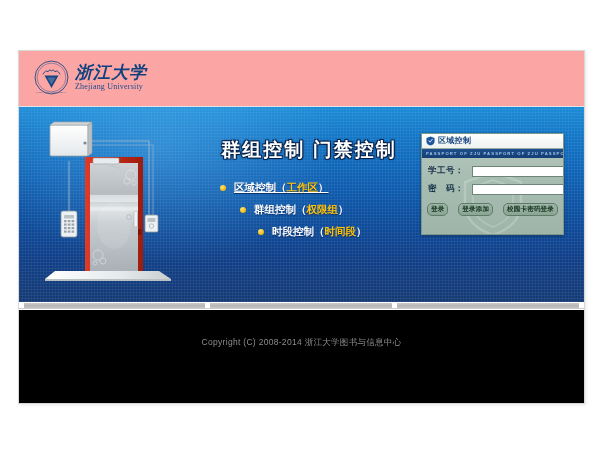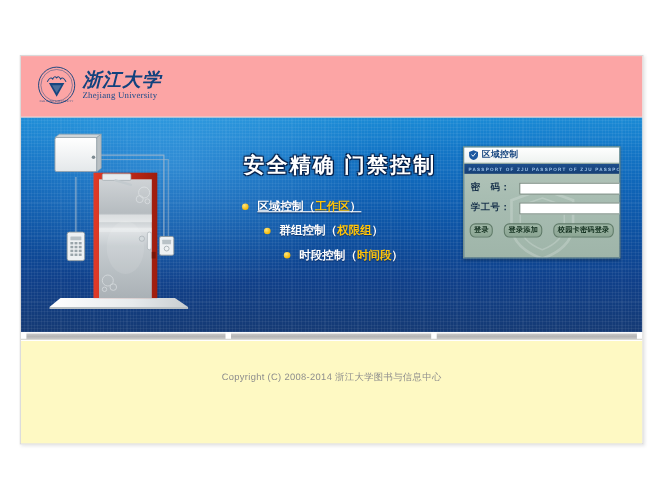--- a/index.html
+++ b/index.html
@@ -287,21 +287,21 @@
     top: -1px;
     width: 5px;
     height: 6px;
     background: #ffffff;
   }
 
   
   #footer {
     position: relative;
     height: 95px;
-    background: #fef9c3;
+    background: #000000;
     border-top: 1px solid #ffffff;
     text-align: center;
   }
   #copyright {
     padding-top: 27px;
     font-size: 8.5px;
     color: #8d8d8d;
     letter-spacing: 0.3px;
     white-space: nowrap;
   }
@@ -417,21 +417,21 @@
       <rect x="93" y="92" width="3.5" height="16" rx="1.6" fill="#f0f3f5" stroke="#9aa3a8" stroke-width="0.5"></rect>
       <circle cx="88" cy="98" r="2.4" fill="#d4dadd" stroke="#9aa3a8" stroke-width="0.5"></circle>
       <rect x="97" y="110" width="3.5" height="6" fill="#7a1508"></rect>
 
       <rect x="104" y="96" width="13" height="17" rx="1.5" fill="#eef1f3" stroke="#8e979c" stroke-width="0.8"></rect>
       <rect x="106.5" y="99" width="8" height="4" rx="0.5" fill="#b9c2c7"></rect>
       <circle cx="110.5" cy="107" r="2.2" fill="none" stroke="#a5aeb3" stroke-width="0.8"></circle>
     </svg>
 
     <div id="slogan-block">
-      <div id="slogan-main">安全精确  门禁控制</div>
+      <div id="slogan-main">群组控制  门禁控制</div>
       <ul id="feature-list">
         <li>
           <span class="bullet"></span>
           <span>区域控制（</span>
             <span class="hl">工作区</span>
             <span>）</span>
         </li>
         <li>
           <span class="bullet"></span>
           <span>群组控制（</span>
@@ -462,26 +462,26 @@
           <div id="panel-title-cn">区域控制</div>
         </div>
       </div>
 
       <div id="panel-strip">
         <span>PASSPORT OF ZJU   PASSPORT OF ZJU   PASSPORT OF ZJU</span>
       </div>
 
       <div id="panel-body">
         <div class="form-row">
+          <div class="form-label">学工号：</div>
+          <input class="form-input" type="text" value="" style="">
+        </div>
+        <div class="form-row">
           <div class="form-label">密　码：</div>
           <input class="form-input" type="password" value="" style="">
-        </div>
-        <div class="form-row">
-          <div class="form-label">学工号：</div>
-          <input class="form-input" type="text" value="" style="">
         </div>
       </div>
 
       <div id="panel-buttons">
         <div class="panel-btn">登录</div>
         <div class="panel-btn">登录添加</div>
         <div class="panel-btn">校园卡密码登录</div>
       </div>
     </div>
   </div>

